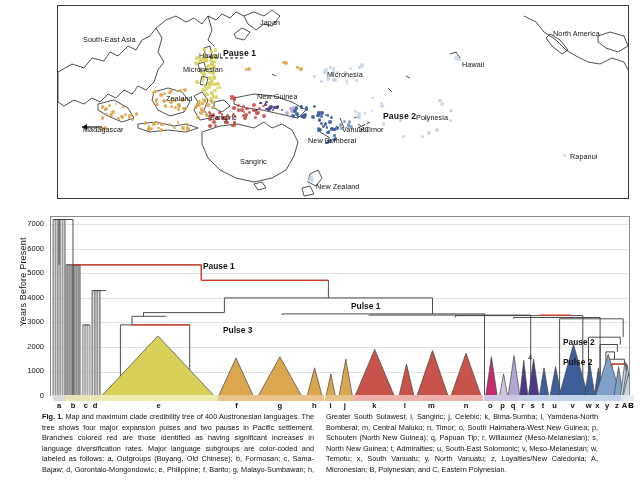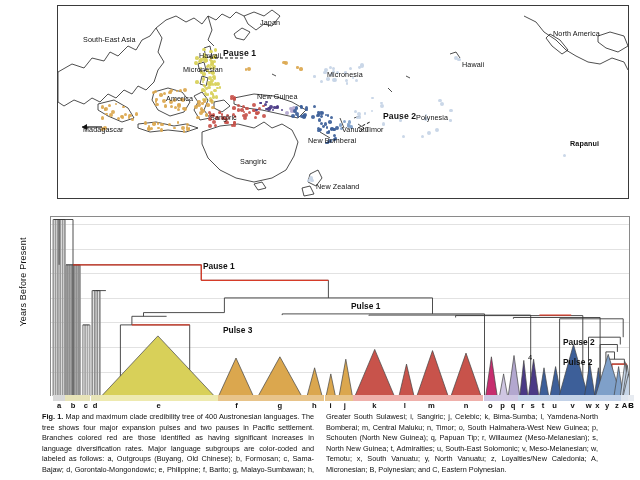--- a/index.html
+++ b/index.html
@@ -441,47 +441,57 @@
         <div class="dot" style="left: 225.8px; top: 55.3px; width: 4.2px; height: 4.2px; background: rgb(219, 167, 78); opacity: 0.92;"></div>
         <div class="dot" style="left: 224.4px; top: 55.2px; width: 3.2px; height: 3.2px; background: rgb(219, 167, 78); opacity: 0.92;"></div>
         <div class="dot" style="left: 240.9px; top: 61.4px; width: 3.7px; height: 3.7px; background: rgb(219, 167, 78); opacity: 0.92;"></div>
         <div class="dot" style="left: 238.1px; top: 60.3px; width: 2.6px; height: 2.6px; background: rgb(219, 167, 78); opacity: 0.92;"></div>
       </div>
     <div id="map-text">
         <div class="map-label" style="left: 25px; top: 29px;">South-East Asia</div>
         <div class="map-label" style="left: 202px; top: 12px;">Japan</div>
         <div class="map-label" style="left: 141px; top: 45px;">Hawaii</div>
         <div class="map-label" style="left: 125px; top: 59px;">Micronesian</div>
-        <div class="map-label" style="left: 108px; top: 88px;">America</div>
+        <div class="map-label" style="left: 108px; top: 88px;">Zealand</div>
         <div class="map-label" style="left: 152px; top: 107px;">Sangiric</div>
         <div class="map-label" style="left: 25px; top: 119px;">Madagascar</div>
         <div class="map-label" style="left: 199px; top: 86px;">New Guinea</div>
         <div class="map-label" style="left: 269px; top: 64px;">Micronesia</div>
         <div class="map-label" style="left: 182px; top: 151px;">Sangiric</div>
         <div class="map-label" style="left: 258px; top: 176px;">New Zealand</div>
         <div class="map-label" style="left: 250px; top: 130px;">New Bomberai</div>
         <div class="map-label" style="left: 284px; top: 119px;">Vanuatu</div>
         <div class="map-label" style="left: 307px; top: 119px;">Timor</div>
         <div class="map-label" style="left: 358px; top: 107px;">Polynesia</div>
         <div class="map-label" style="left: 404px; top: 54px;">Hawaii</div>
-        <div class="map-label" style="left: 512px; top: 133px; font-weight: bold;">Rapanui</div>
+        <div class="map-label" style="left: 512px; top: 146px;">Rapanui</div>
         <div class="map-label" style="left: 495px; top: 23px;">North America</div>
         <div class="map-label bold" style="left: 165px; top: 42px;">Pause 1</div>
         <div class="map-label bold" style="left: 325px; top: 105px;">Pause 2</div>
       </div>
     <svg style="position:absolute;left:0;top:0;width:570px;height:192px;pointer-events:none">
       <path d="M152,52 L186,52" stroke="#111" stroke-width="1" stroke-dasharray="3,2" fill="none"></path>
       <path d="M24,121 L44,121" stroke="#111" stroke-width="1.2" fill="none"></path>
       <path d="M24,121 L29,118 L29,124 Z" fill="#111"></path>
       <path d="M300,122 L312,116" stroke="#111" stroke-width="1" stroke-dasharray="3,2" fill="none"></path>
     </svg>
   </div>
 
   <div id="tree-panel">
     <div id="ylabel">Years Before Present</div>
+    <div id="ytick-wrap">
+        <div class="ytick" style="top: 18.3562px;">7000</div>
+        <div class="ytick" style="top: 42.8767px;">6000</div>
+        <div class="ytick" style="top: 67.3973px;">5000</div>
+        <div class="ytick" style="top: 91.9178px;">4000</div>
+        <div class="ytick" style="top: 116.438px;">3000</div>
+        <div class="ytick" style="top: 140.959px;">2000</div>
+        <div class="ytick" style="top: 165.479px;">1000</div>
+        <div class="ytick" style="top: 190px;">0</div>
+      </div>
 
     <div id="plot">
       <div id="gridlines">
           <div class="grid" style="top: 7.4px;"></div>
           <div class="grid" style="top: 31.9px;"></div>
           <div class="grid" style="top: 56.4px;"></div>
           <div class="grid" style="top: 80.9px;"></div>
           <div class="grid" style="top: 105.4px;"></div>
           <div class="grid" style="top: 130px;"></div>
           <div class="grid" style="top: 154.5px;"></div>

